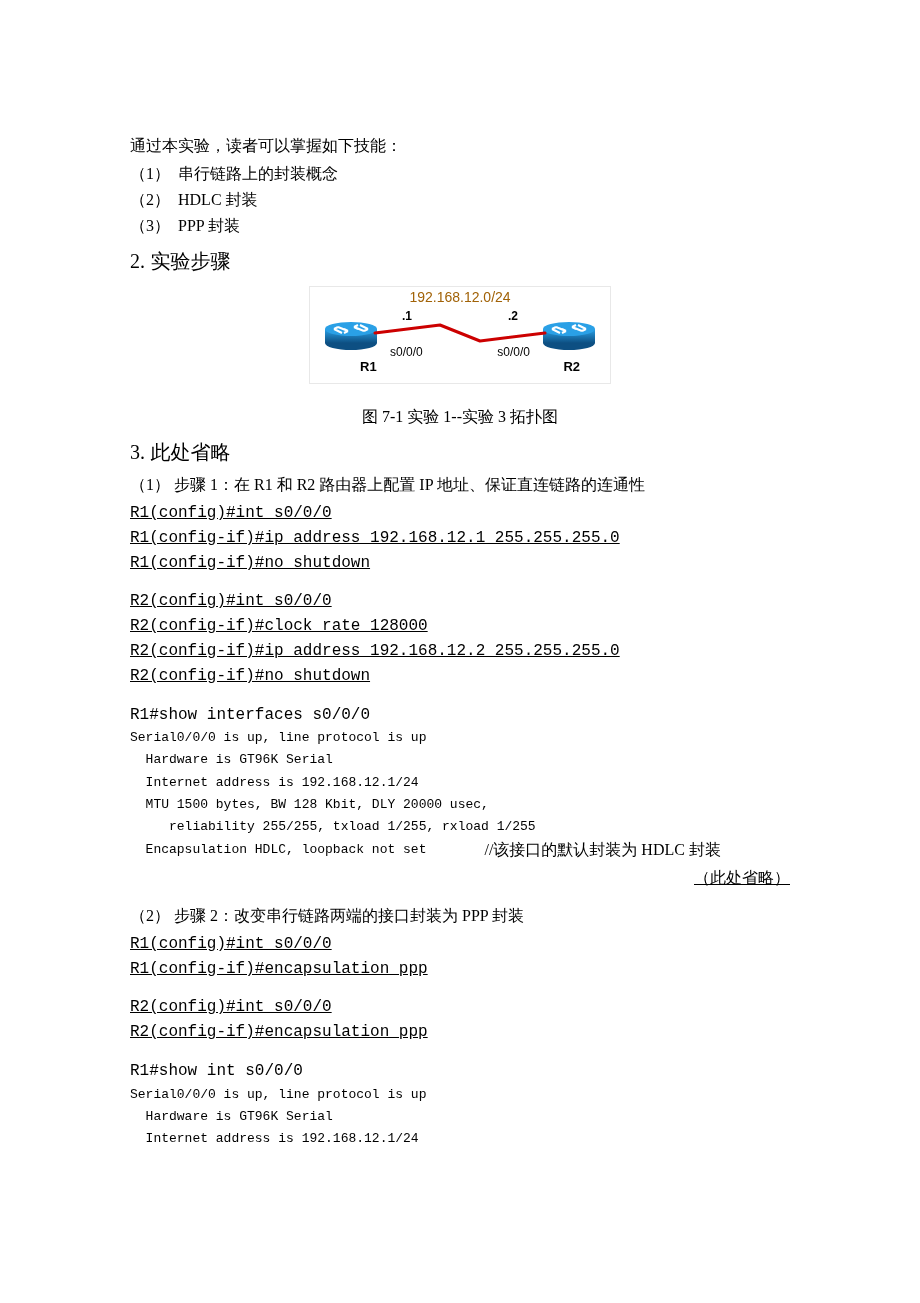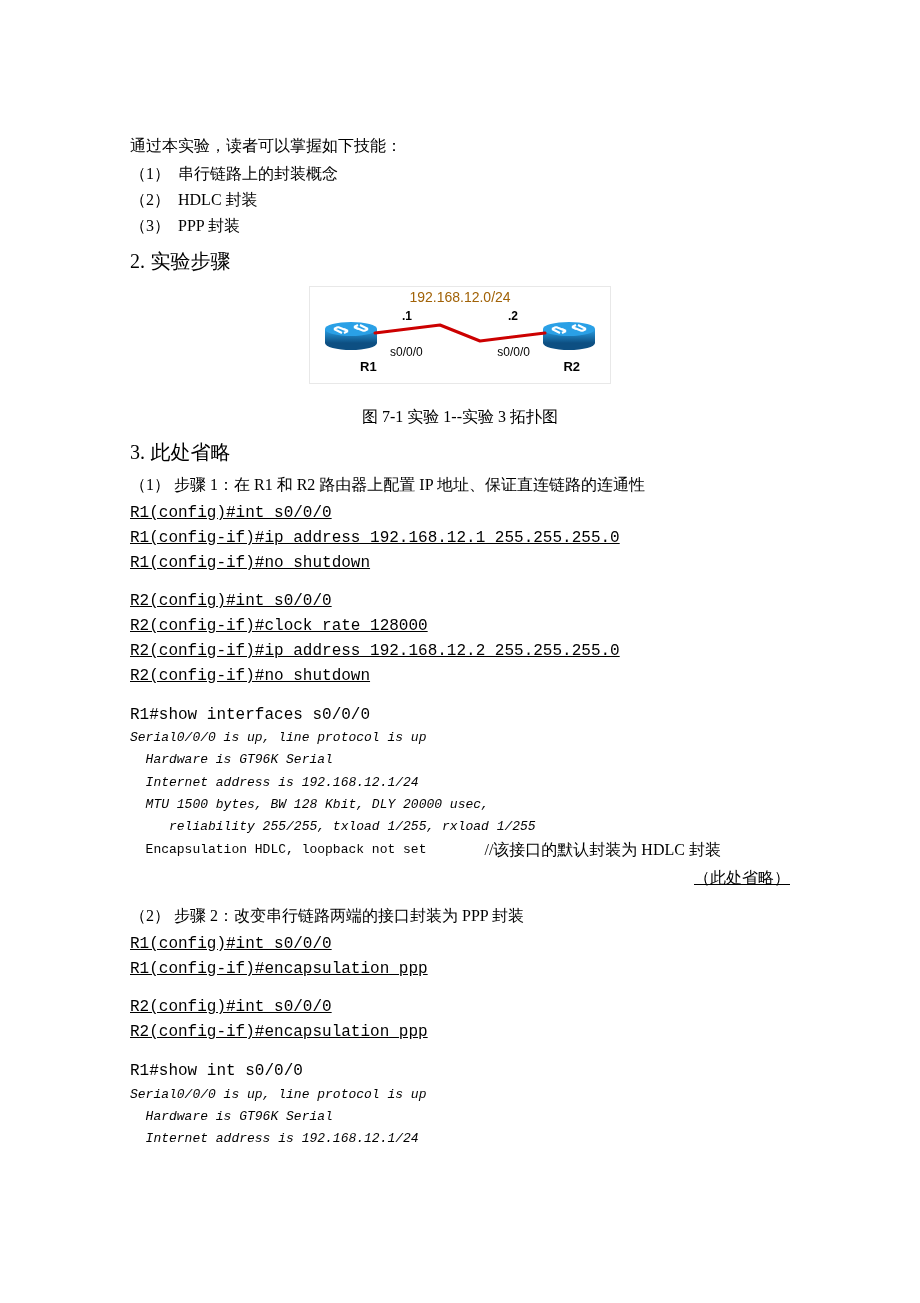--- a/index.html
+++ b/index.html
@@ -95,21 +95,20 @@
     font-family: "Courier New", monospace;
     font-size: 16px;
     line-height: 1.55;
     white-space: pre;
   }
   .mono-small {
     font-family: "Courier New", monospace;
     font-size: 13px;
     line-height: 1.7;
     white-space: pre;
-    font-style: italic;
   }
   .para { margin: 4px 0; }
   .step { margin: 6px 0 2px 0; }
   .block { margin: 4px 0 14px 0; text-decoration: underline; }
   .comment-line { display: flex; align-items: center; }
   .comment-line .left {
     font-family: "Courier New", monospace;
     font-size: 13px;
     line-height: 1.7;
     white-space: pre;

